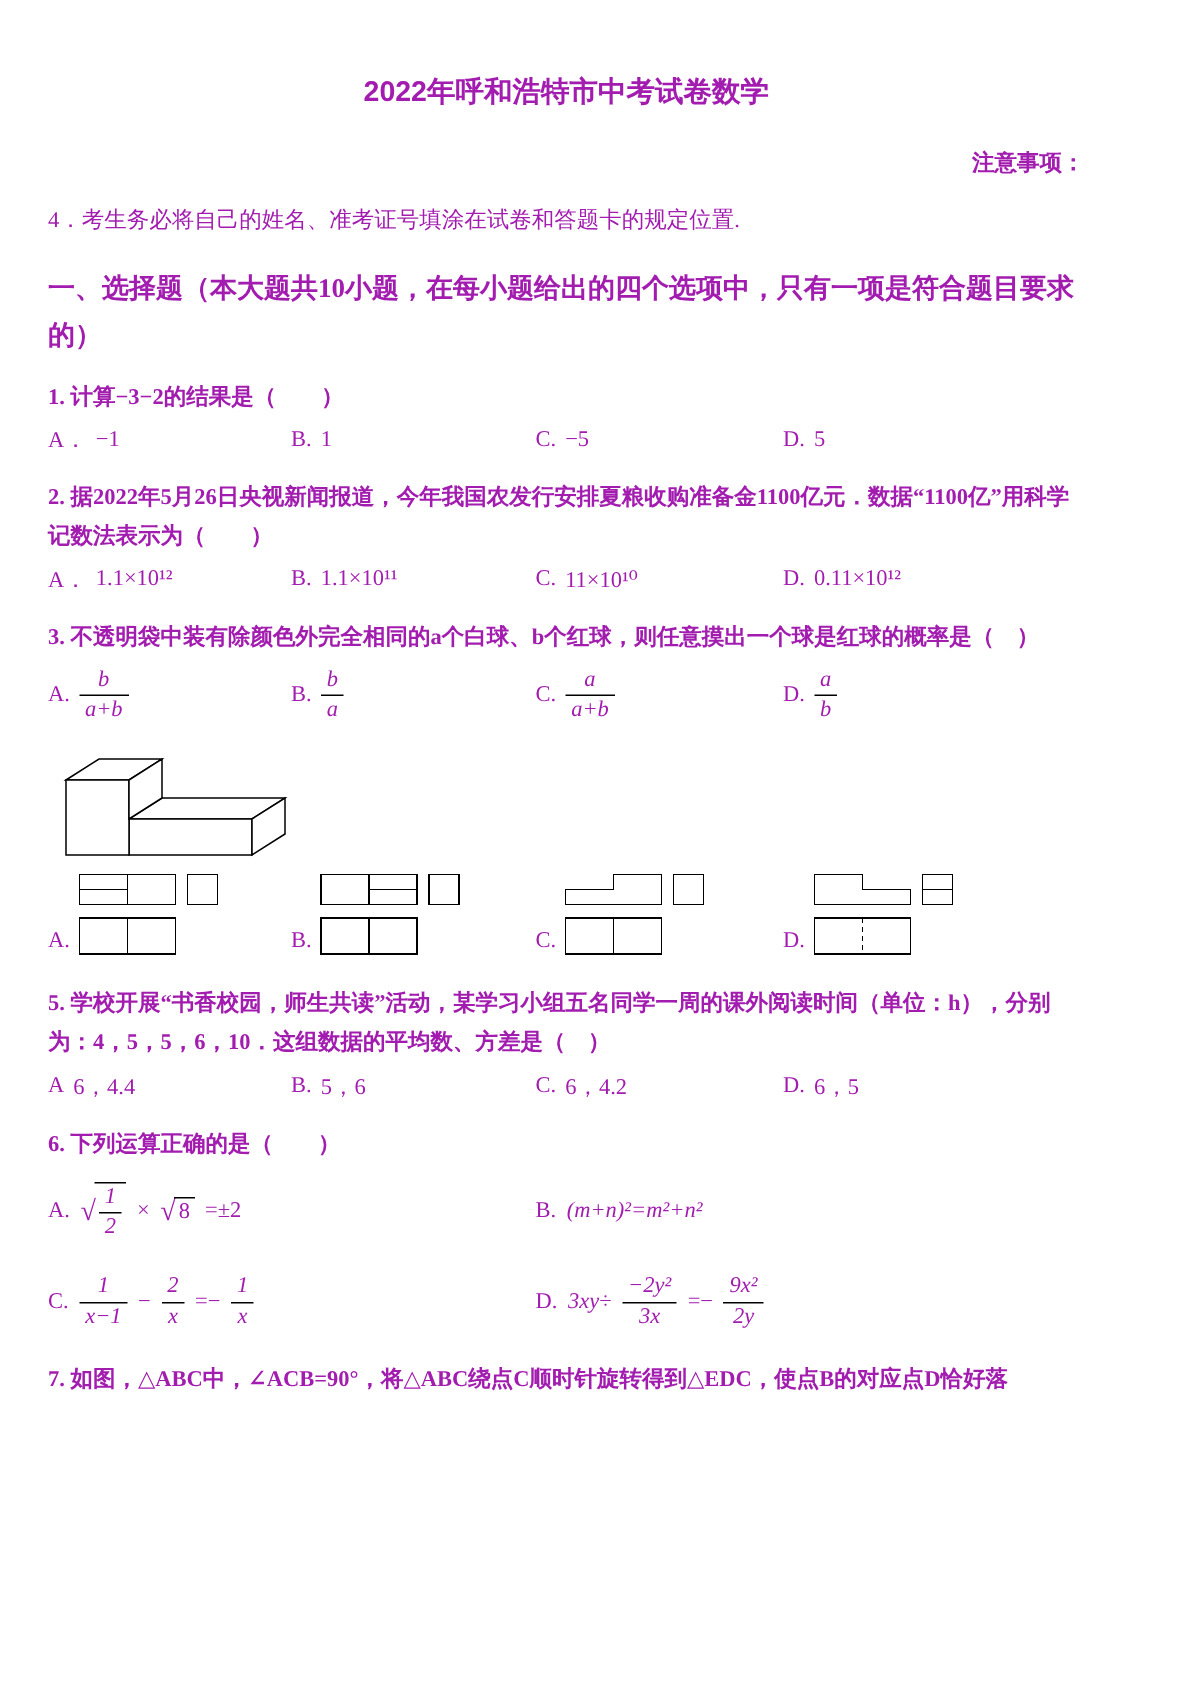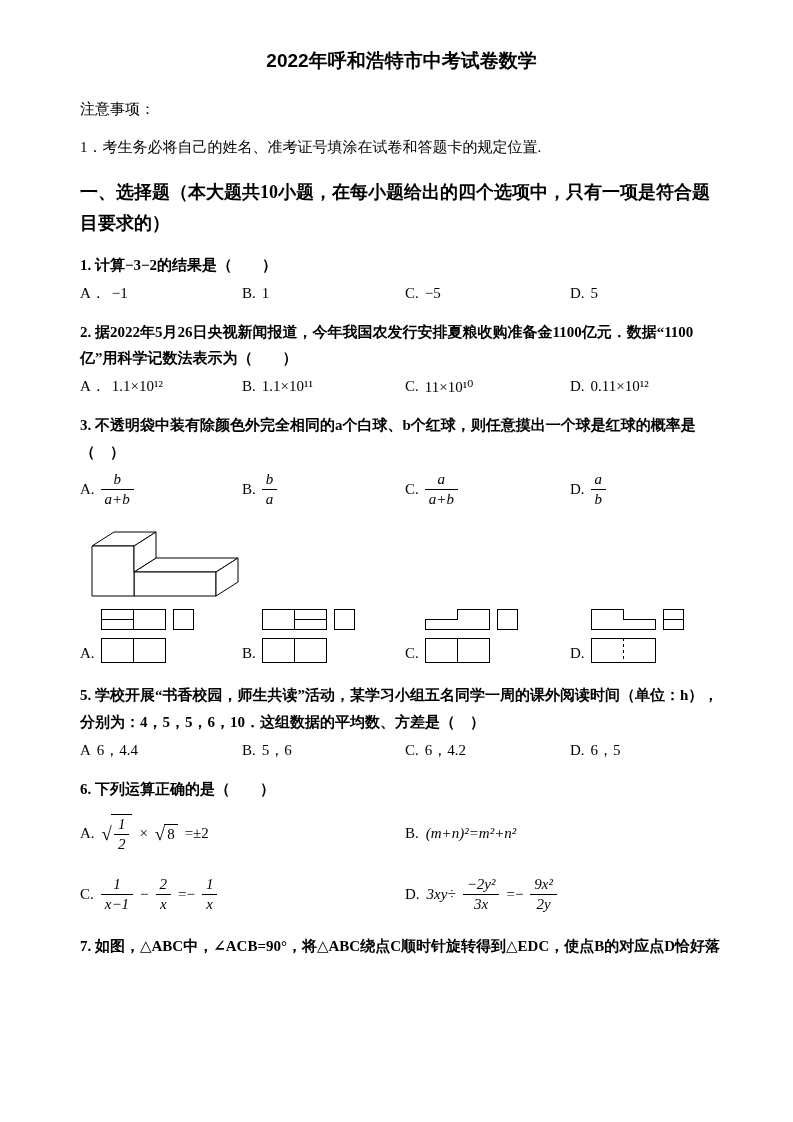--- a/index.html
+++ b/index.html
@@ -1,31 +1,31 @@
 <!DOCTYPE html>
 <html><head>
 <meta charset="utf-8">
 <style>
   html,body { margin:0; padding:0; background:#ffffff; }
   body { width:793px; height:1122px; overflow:hidden; }
   .page {
     box-sizing:border-box;
     width:793px; height:1122px;
-    padding:48px 70px 20px 80px;
+    padding:48px 70px 20px 32px;
     font-family:"Liberation Serif","DejaVu Serif",serif;
-    font-size:15px; color:#000000;
+    font-size:15px; color:#a21caf;
   }
   h1.title {
     text-align:center;
     font-family:"Liberation Sans","DejaVu Sans",sans-serif;
     font-size:19px; font-weight:700;
     margin:0 0 22px 0;
   }
   p { margin:0 0 12px 0; line-height:1.75; }
-  .bold { font-weight:400; }
+  .bold { font-weight:700;text-align:right; }
   .section-heading { font-weight:700; margin:16px 0 12px 0; font-size:18px; }
   .stem { margin:10px 0 6px 0;font-weight:bold; }
   .options-row {
     display:grid;
     grid-template-columns:162px 163px 165px 1fr;
     align-items:center;
     margin:6px 0 16px 0;
   }
   .opt { display:flex; align-items:center; gap:6px; white-space:nowrap; }
   .opt-label { display:inline-block; }
@@ -55,21 +55,21 @@
   svg { display:block; }
 </style>
 </head>
 <body>
 
 <div class="page">
 
   <h1 class="title">2022年呼和浩特市中考试卷数学</h1>
 
   <p class="bold">注意事项：</p>
-  <p>1．考生务必将自己的姓名、准考证号填涂在试卷和答题卡的规定位置.</p>
+  <p>4．考生务必将自己的姓名、准考证号填涂在试卷和答题卡的规定位置.</p>
 
   <p class="section-heading">一、选择题（本大题共10小题，在每小题给出的四个选项中，只有一项是符合题目要求的）</p>
 
   <div>
     <p class="stem">1. 计算−3−2的结果是（　　）</p>
     <div class="options-row">
       <div class="opt">
           <span class="opt-label">A．</span>
           <span>−1</span>
         </div>

